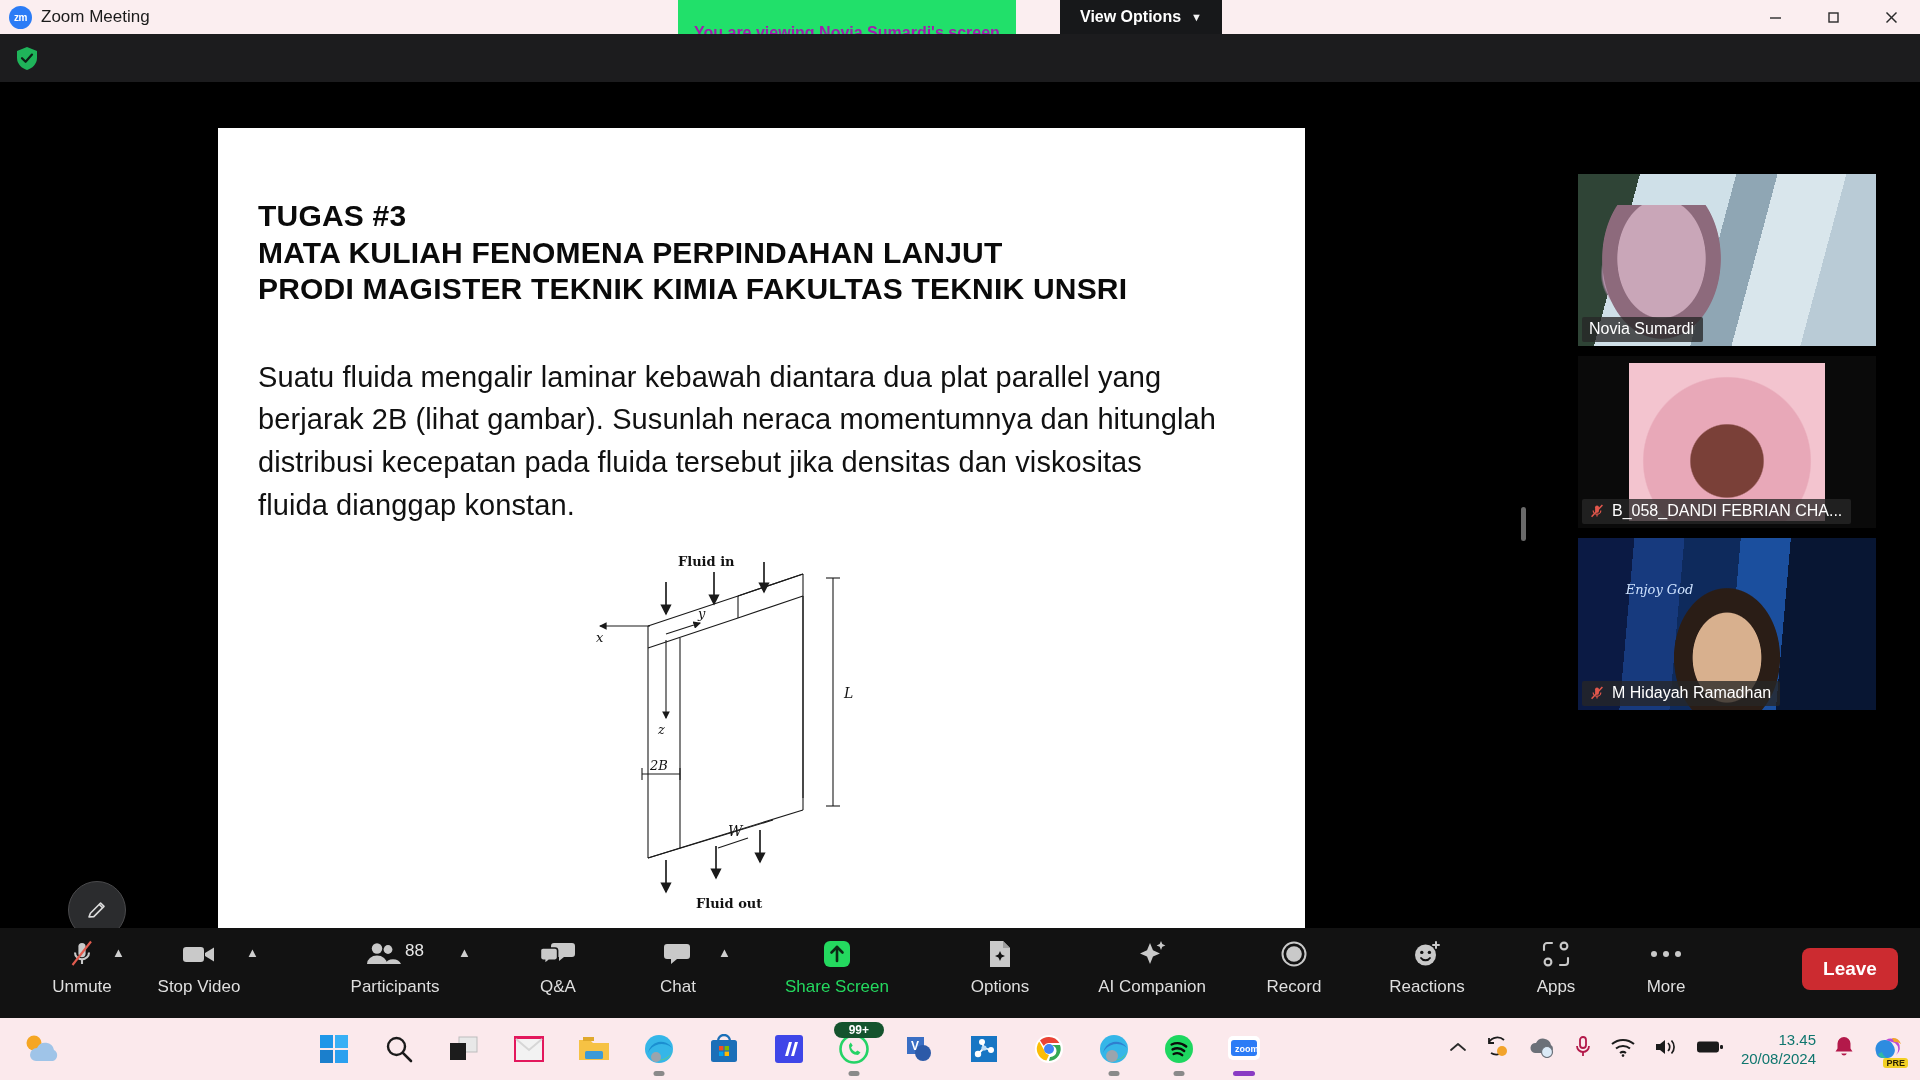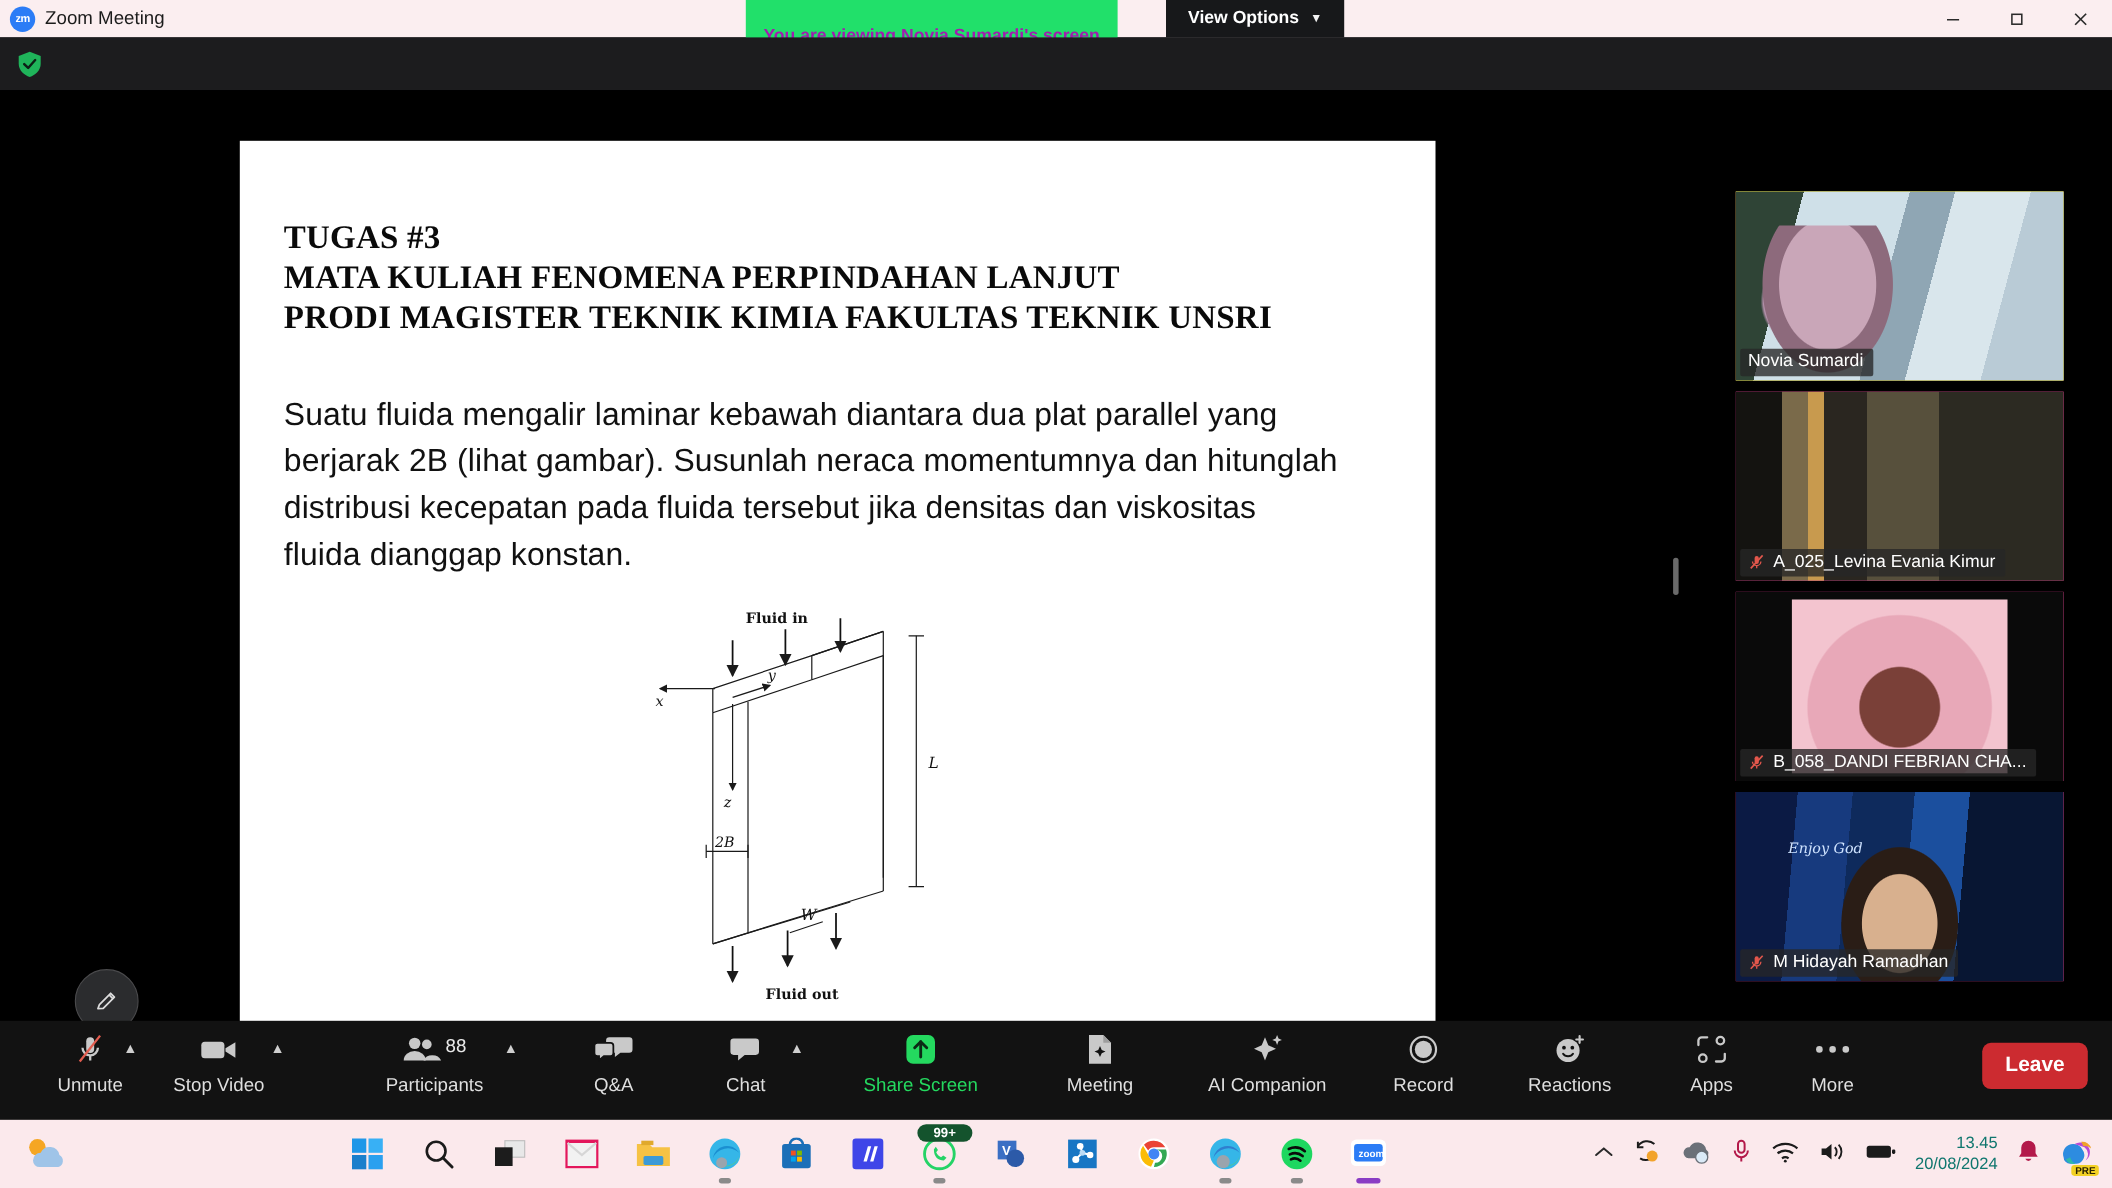--- a/index.html
+++ b/index.html
@@ -67,21 +67,21 @@
   }
   .share-area{
     position:absolute;left:38px;top:24px;width:1450px;height:806px;background:#000;
   }
   .slide{
     position:absolute;left:180px;top:22px;width:1087px;height:806px;background:#fff;
     overflow:hidden;
   }
   .slide-inner{padding:70px 0 0 40px;}
   .slide h1{
-    margin:0;font-family:Liberation Serif, serif;
+    margin:0;font-family:Liberation Sans, sans-serif;
     font-size:30px;font-weight:bold;color:#0a0a0a;line-height:1.22;
     letter-spacing:.2px;
   }
   .slide .body{
     margin-top:48px;font-size:29px;color:#111;line-height:1.47;
     max-width:960px;letter-spacing:.1px;
   }
   .diagram{margin-top:22px;margin-left:330px;}
 
   
@@ -325,32 +325,20 @@
 
     <div class="strip">
 
       <div class="tile active">
         <div class="bg-novia"></div>
         <div class="name-tag">
           <span>Novia Sumardi</span>
         </div>
       </div>
 
-      <div class="tile">
-        <div class="bg-levina"></div>
-        <div class="name-tag">
-          <svg class="mic-off" viewBox="0 0 16 16">
-            <path d="M8 2.4 a1.9 1.9 0 0 1 1.9 1.9 v3.6 a1.9 1.9 0 0 1 -3.8 0 V4.3 A1.9 1.9 0 0 1 8 2.4 Z" fill="#e2574c"></path>
-            <path d="M4.2 7.4 a3.8 3.8 0 0 0 7.6 0" fill="none" stroke="#e2574c" stroke-width="1.2"></path>
-            <line x1="8" y1="11.3" x2="8" y2="13.6" stroke="#e2574c" stroke-width="1.2"></line>
-            <line x1="2.6" y1="13.7" x2="13.4" y2="1.9" stroke="#e2574c" stroke-width="1.5"></line>
-          </svg>
-          <span>A_025_Levina Evania Kimur</span>
-        </div>
-      </div>
 
       <div class="tile">
         <div class="bg-dandi"></div>
         <div class="name-tag">
           <svg class="mic-off" viewBox="0 0 16 16">
             <path d="M8 2.4 a1.9 1.9 0 0 1 1.9 1.9 v3.6 a1.9 1.9 0 0 1 -3.8 0 V4.3 A1.9 1.9 0 0 1 8 2.4 Z" fill="#e2574c"></path>
             <path d="M4.2 7.4 a3.8 3.8 0 0 0 7.6 0" fill="none" stroke="#e2574c" stroke-width="1.2"></path>
             <line x1="8" y1="11.3" x2="8" y2="13.6" stroke="#e2574c" stroke-width="1.2"></line>
             <line x1="2.6" y1="13.7" x2="13.4" y2="1.9" stroke="#e2574c" stroke-width="1.5"></line>
           </svg>
@@ -454,21 +442,21 @@
       </div>
 
       <div class="ti" style="margin-left:28px;min-width:124px">
         <div class="ico">
           <svg width="26" height="30" viewBox="0 0 26 30">
             <path d="M3 2 h13 l7 7 v19 H3 Z" fill="#c9c9c9"></path>
             <path d="M16 2 v7 h7" fill="#9e9e9e"></path>
             <path d="M13 12 l1.6 3.6 L18 17 l-3.4 1.4 L13 22 l-1.6-3.6 L8 17 l3.4-1.4 Z" fill="#121212"></path>
           </svg>
         </div>
-        <div class="lbl">Meeting</div>
+        <div class="lbl">Options</div>
       </div>
 
       <div class="ti" style="margin-left:12px;min-width:156px">
         <div class="ico">
           <svg width="32" height="32" viewBox="0 0 32 32">
             <path d="M14 5 l3 7.2 L24 15.4 l-7 3.2 L14 26 l-3-7.4 L4 15.4 l7-3.2 Z" fill="#c9c9c9"></path>
             <path d="M25 3 l1.3 3 L29.4 7.4 l-3.1 1.3 L25 12 l-1.3-3.3 L20.6 7.4 l3.1-1.4 Z" fill="#c9c9c9"></path>
           </svg>
         </div>
         <div class="lbl">AI Companion</div>

